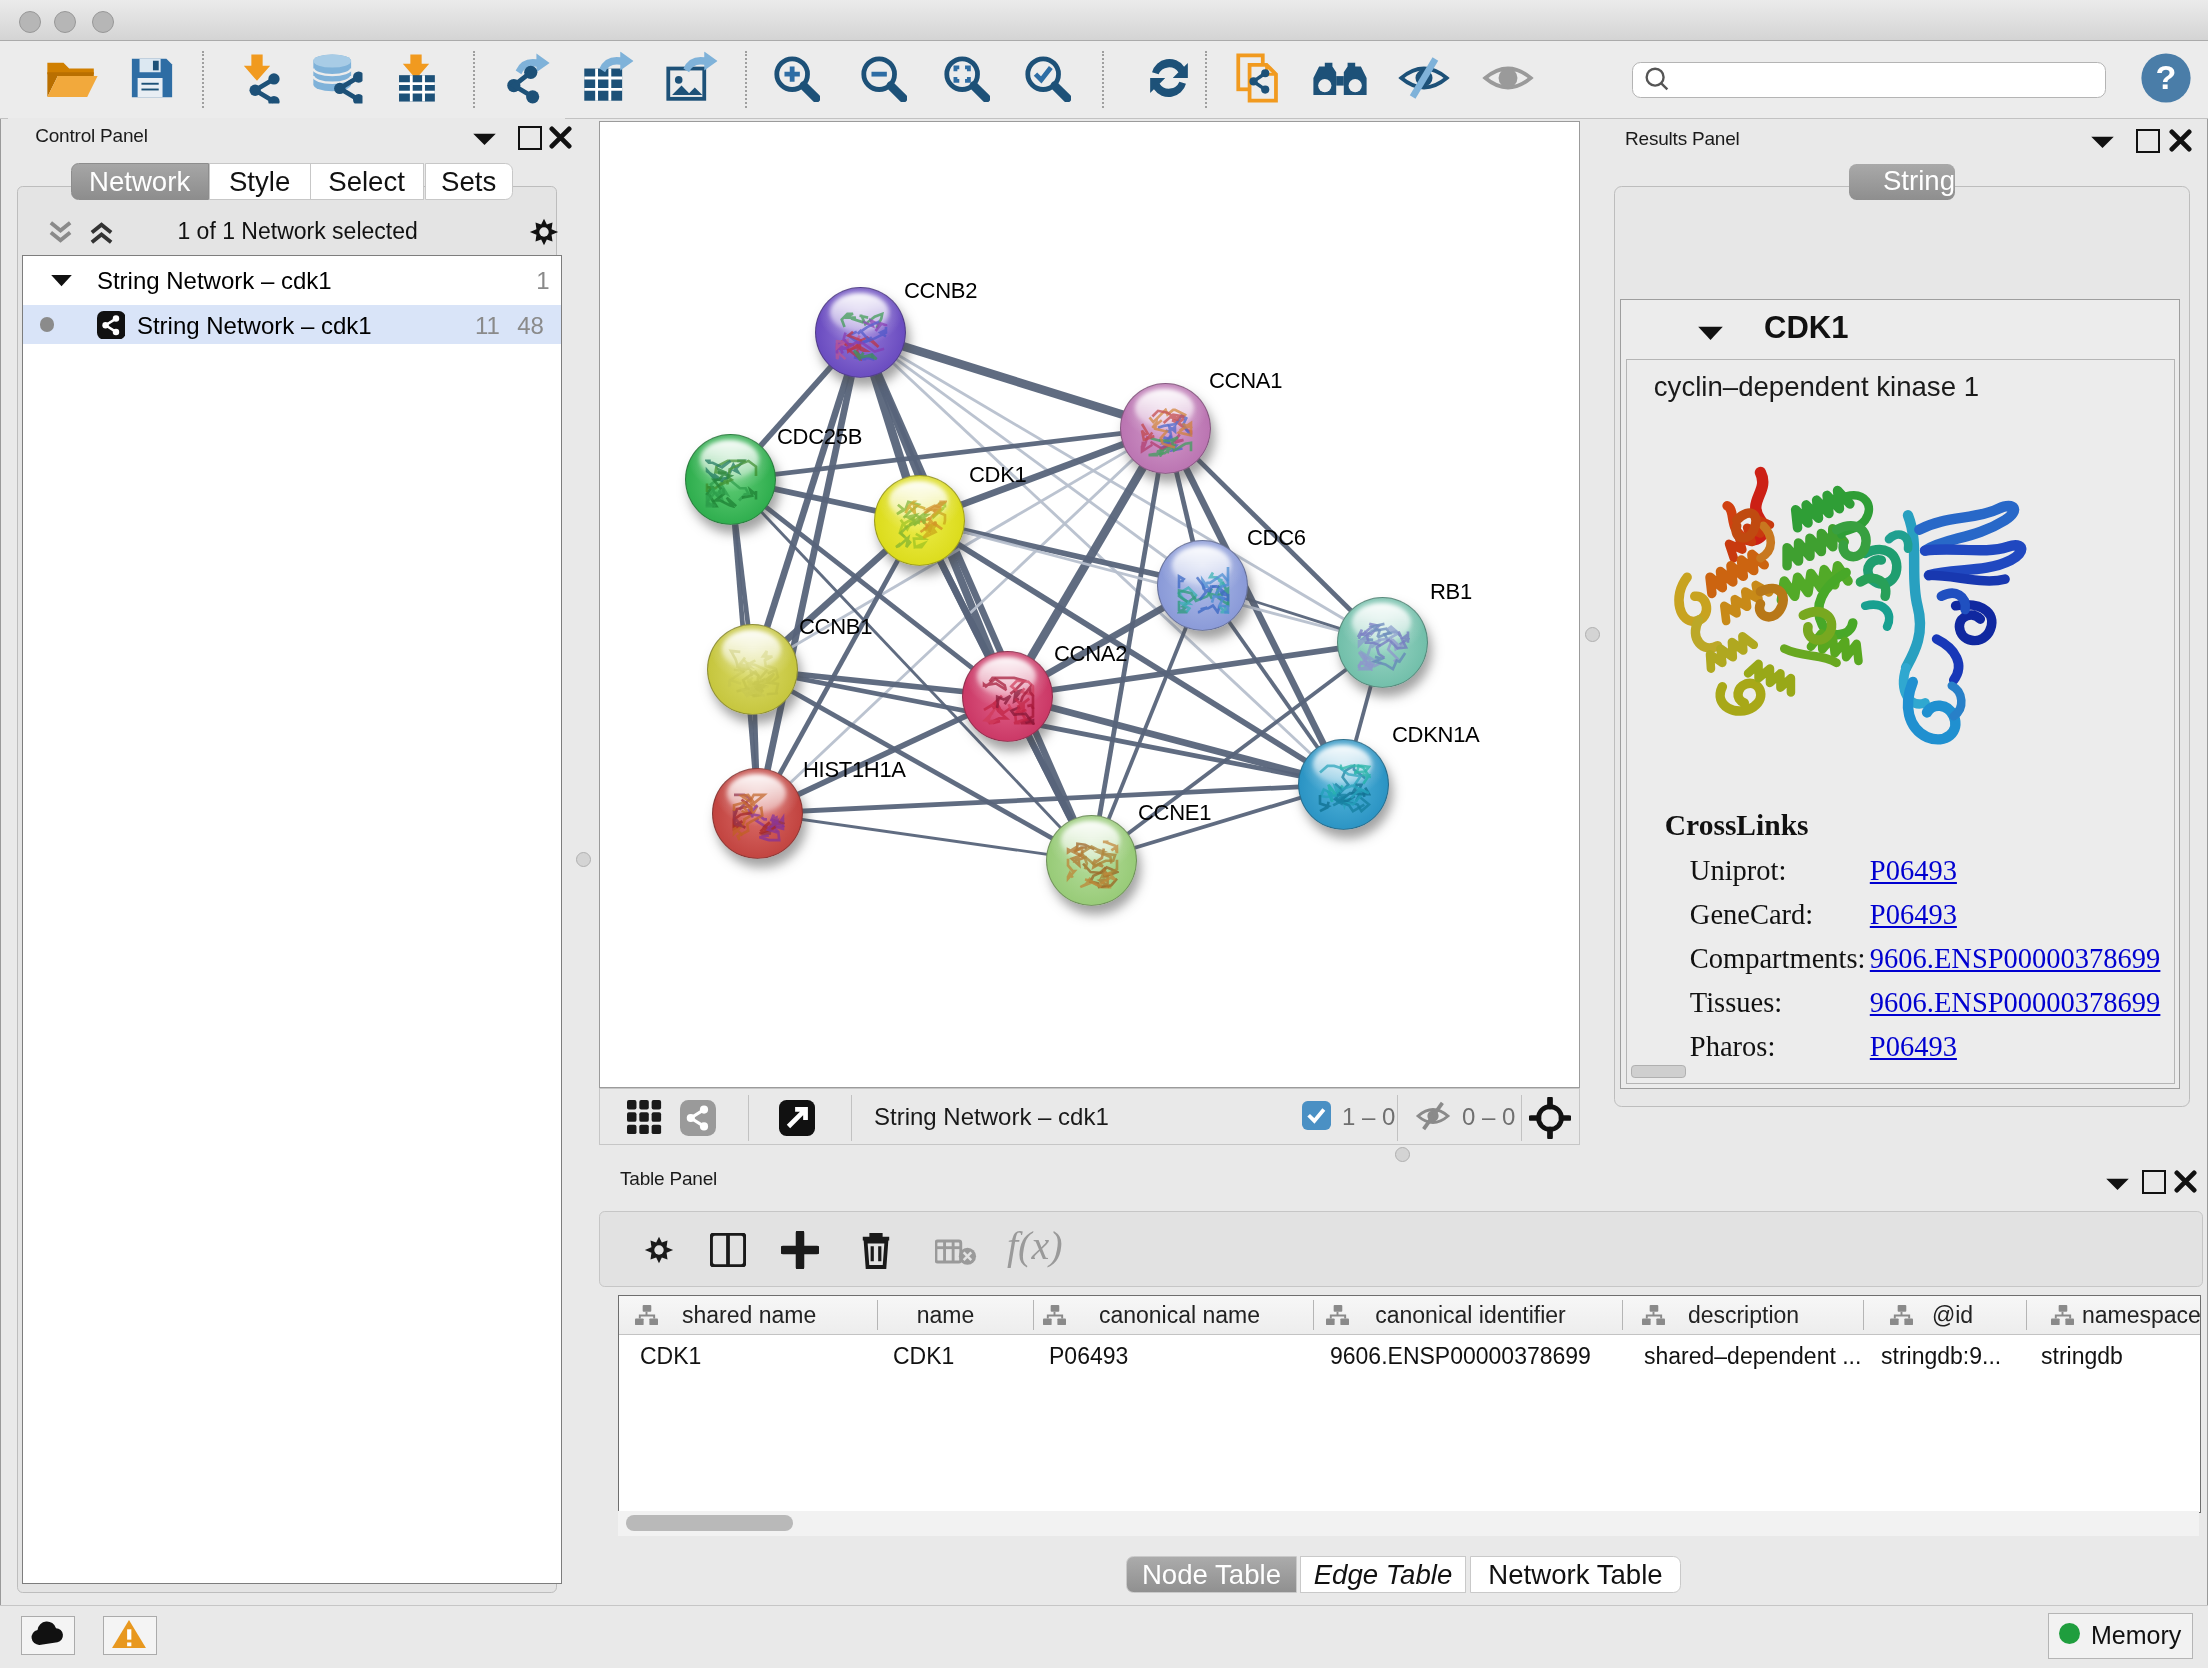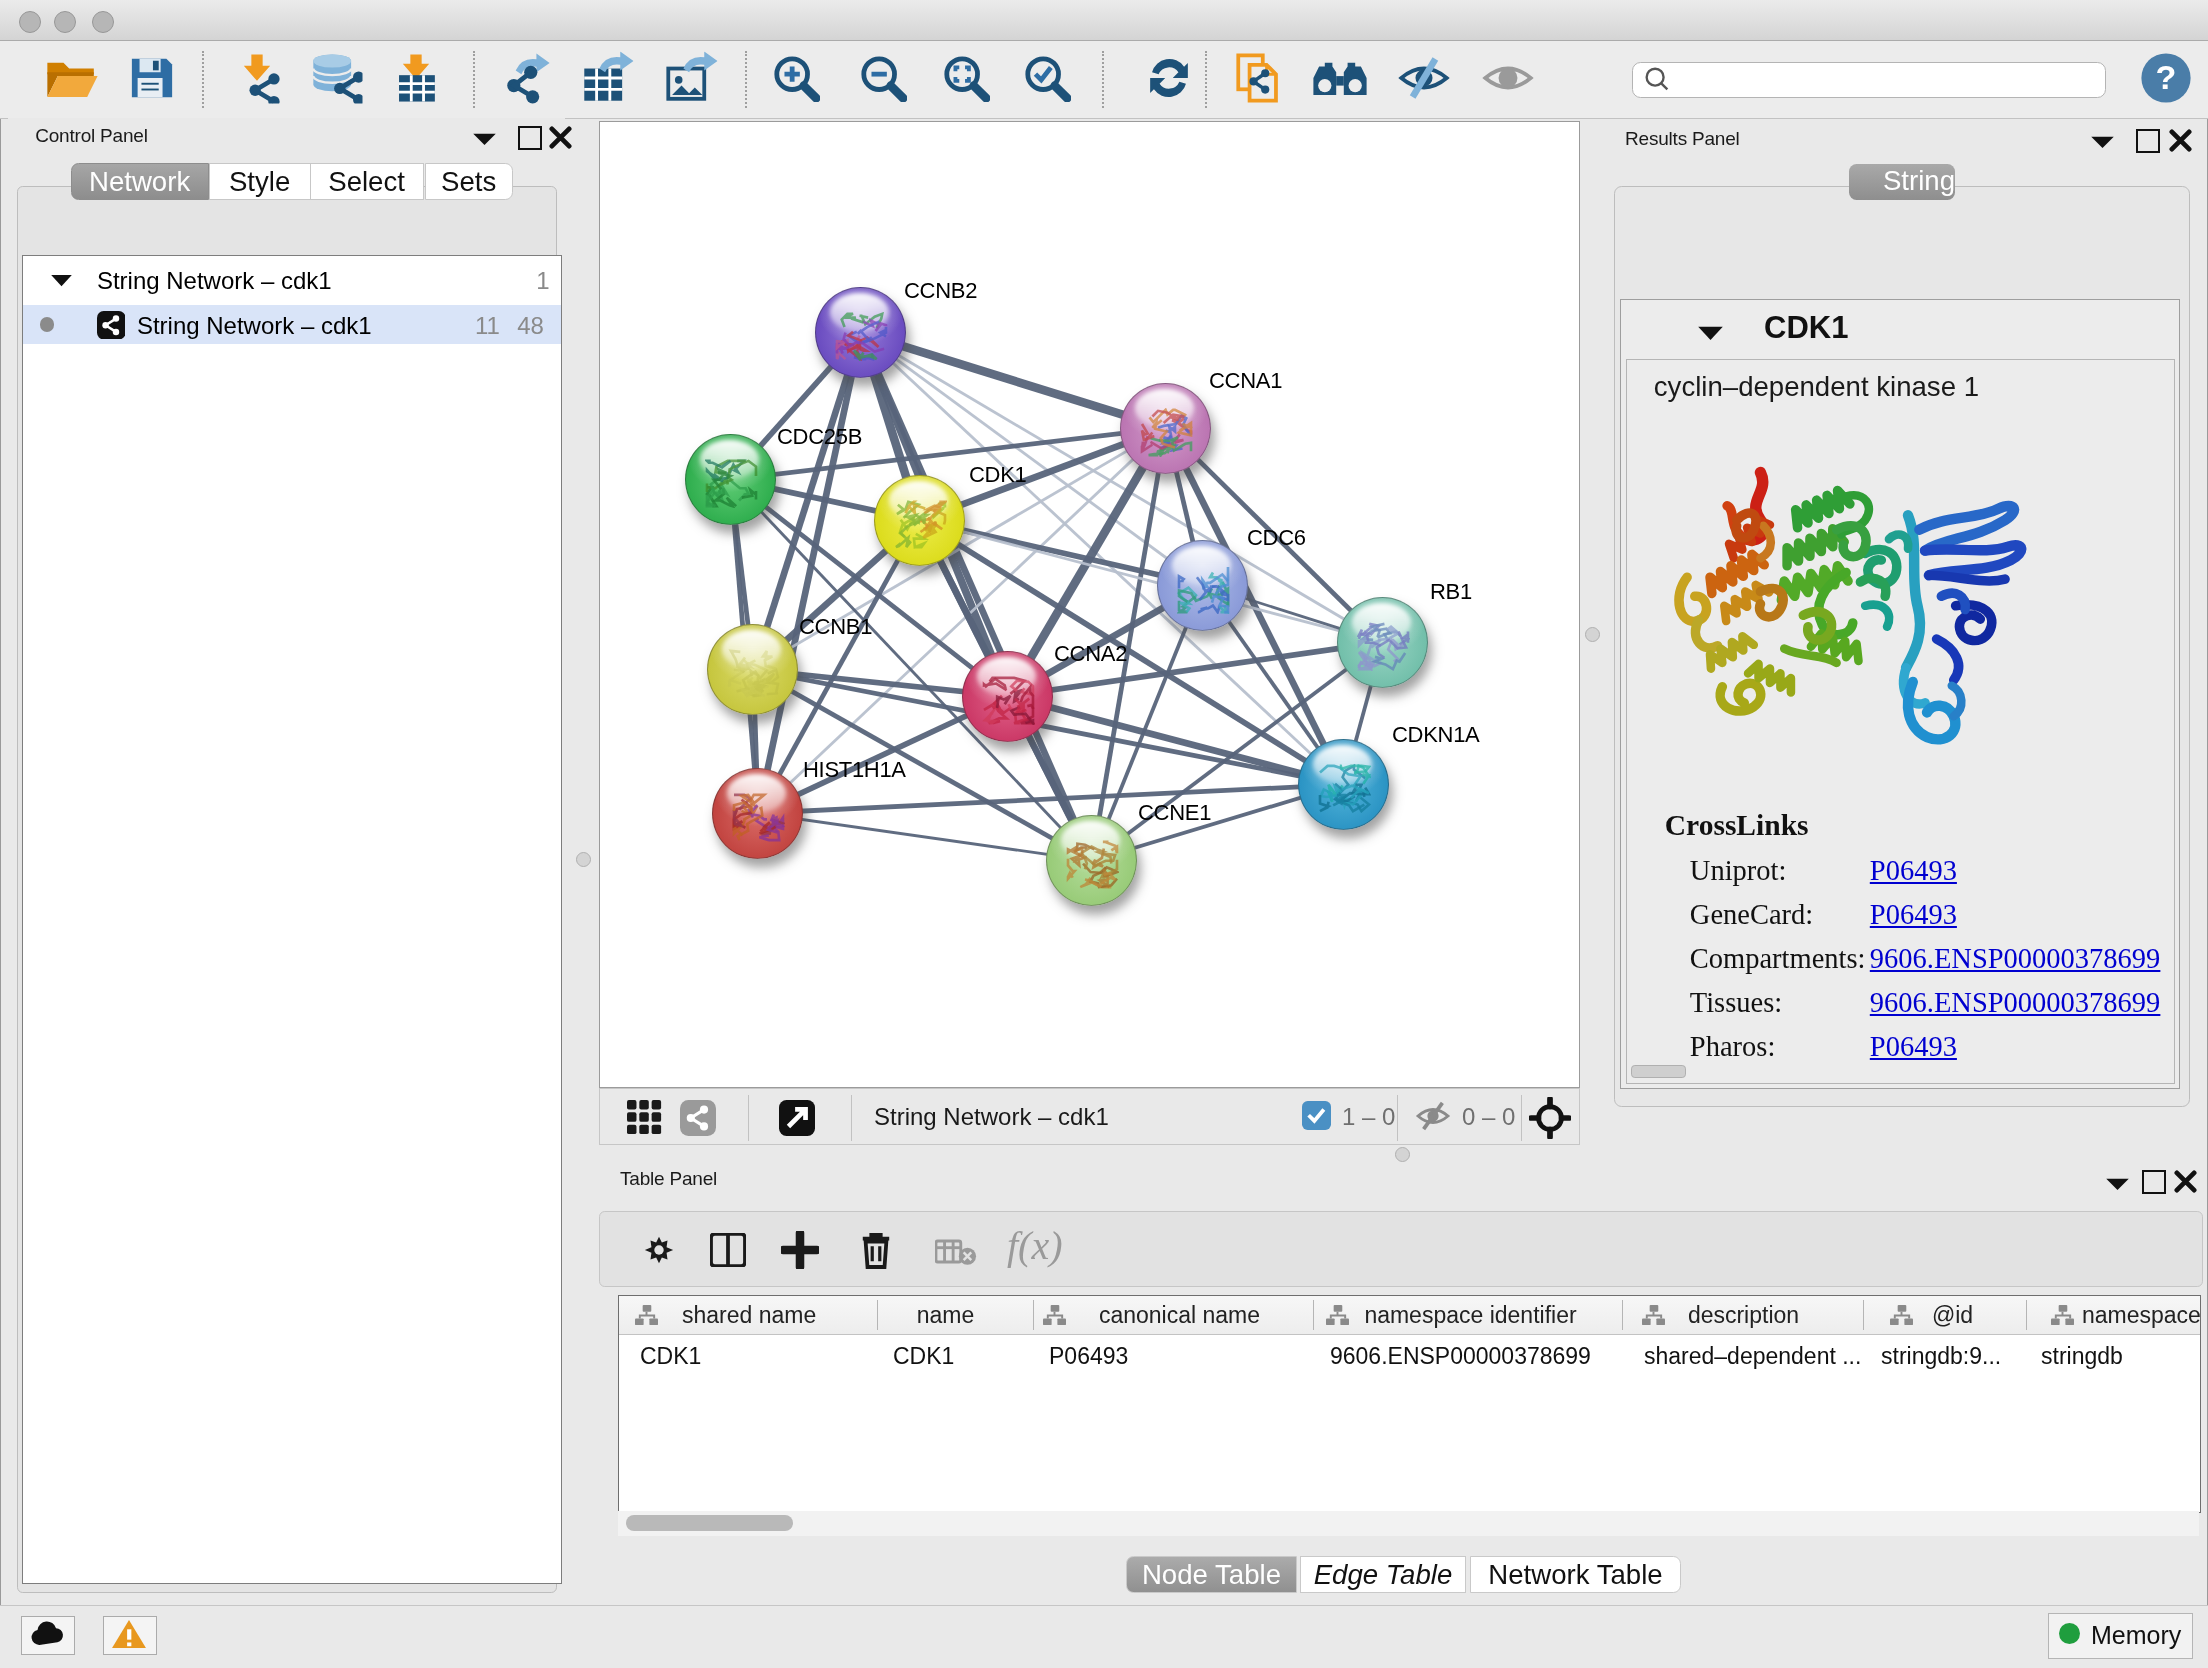--- a/index.html
+++ b/index.html
@@ -206,20 +206,33 @@
   <svg class="abs" style="left:541px;top:7.6px;" width="23" height="23" viewBox="0 0 24 24">
       <path d="M3 3 L21 21 M21 3 L3 21" stroke="#111" stroke-width="5" stroke-linecap="round"></path>
     </svg>
 
   <div class="tab tabsel" style="left:63px;width:138px;border-radius:7.6px 0 0 7.6px;">Network</div>
   <div class="tab" style="left:201px;width:102px;">Style</div>
   <div class="tab" style="left:302px;width:114px;">Select</div>
   <div class="tab" style="left:417px;width:88px;border-radius:0 7.6px 7.6px 0;">Sets</div>
   <div class="gbox" style="left:9.5px;top:68px;width:538px;height:1405px;"></div>
 
+  <div class="abs" style="left:38px;top:95px;width:504px;height:40px;">
+    <svg class="abs" style="left:1.9px;top:5.7px;" width="27" height="27" viewBox="0 0 28 28">
+        <path d="M4 4 L14 12 L24 4 M4 14 L14 22 L24 14" fill="none" stroke="#8a8a8a" stroke-width="4"></path>
+      </svg>
+    <svg class="abs" style="left:42px;top:5.7px;" width="27" height="27" viewBox="0 0 28 28">
+        <path d="M4 24 L14 16 L24 24 M4 14 L14 6 L24 14" fill="none" stroke="#333" stroke-width="4"></path>
+      </svg>
+    <div class="abs" style="left:0;width:100%;text-align:center;top:4.8px;font-size:23px;color:#111;">1 of 1 Network selected</div>
+    <svg class="abs" style="left:481px;top:1.9px;" width="34" height="34" viewBox="0 0 36 36">
+        <path d="M18 4 L21 10 L27 8 L26 15 L33 18 L26 21 L27 28 L21 26 L18 32 L15 26 L9 28 L10 21 L3 18 L10 15 L9 8 L15 10 Z" fill="#111"></path>
+        <circle cx="18" cy="18" r="5" fill="#e4e4e4"></circle>
+      </svg>
+  </div>
   <div id="cplist">
 
     <svg class="abs" style="left:27px;top:17px;" width="23" height="15" viewBox="0 0 24 16">
         <polygon points="1,2 23,2 12,14" fill="#111"></polygon>
       </svg>
     <div class="abs" style="left:74px;top:11.4px;font-size:24px;">String Network – cdk1</div>
     <div class="abs" style="right:11.4px;top:11.4px;font-size:24px;color:#8a8a8a;">1</div>
 
     <div id="cprow2">
       <div class="abs" style="left:17px;top:12.4px;width:14.3px;height:14.3px;border-radius:50%;background:#8b8b8b;"></div>
@@ -721,21 +734,21 @@
 
 <div class="abs" style="left:706px;top:7.6px;"><svg width="25" height="23" viewBox="0 0 26 24">
             <g fill="#8a8a8a">
               <rect x="9" y="1" width="9" height="7" rx="1"></rect>
               <rect x="1" y="15" width="9" height="7" rx="1"></rect>
               <rect x="16" y="15" width="9" height="7" rx="1"></rect>
             </g>
             <path d="M13 8 L13 12 M6 15 L6 12 L21 12 L21 15" stroke="#8a8a8a" stroke-width="2" fill="none"></path>
           </svg></div>
 <div class="abs" style="left:418px;top:5.7px;width:285px;text-align:center;font-size:23px;color:#222;">canonical name</div>
-        <div class="abs" style="left:709px;top:5.7px;width:285px;text-align:center;font-size:23px;color:#222;">namespace identifier</div>
+        <div class="abs" style="left:709px;top:5.7px;width:285px;text-align:center;font-size:23px;color:#222;">canonical identifier</div>
 <div class="abs" style="left:1022px;top:7.6px;"><svg width="25" height="23" viewBox="0 0 26 24">
             <g fill="#8a8a8a">
               <rect x="9" y="1" width="9" height="7" rx="1"></rect>
               <rect x="1" y="15" width="9" height="7" rx="1"></rect>
               <rect x="16" y="15" width="9" height="7" rx="1"></rect>
             </g>
             <path d="M13 8 L13 12 M6 15 L6 12 L21 12 L21 15" stroke="#8a8a8a" stroke-width="2" fill="none"></path>
           </svg></div>
 <div class="abs" style="left:982px;top:5.7px;width:285px;text-align:center;font-size:23px;color:#222;">description</div>
 <div class="abs" style="left:1270px;top:7.6px;"><svg width="25" height="23" viewBox="0 0 26 24">

